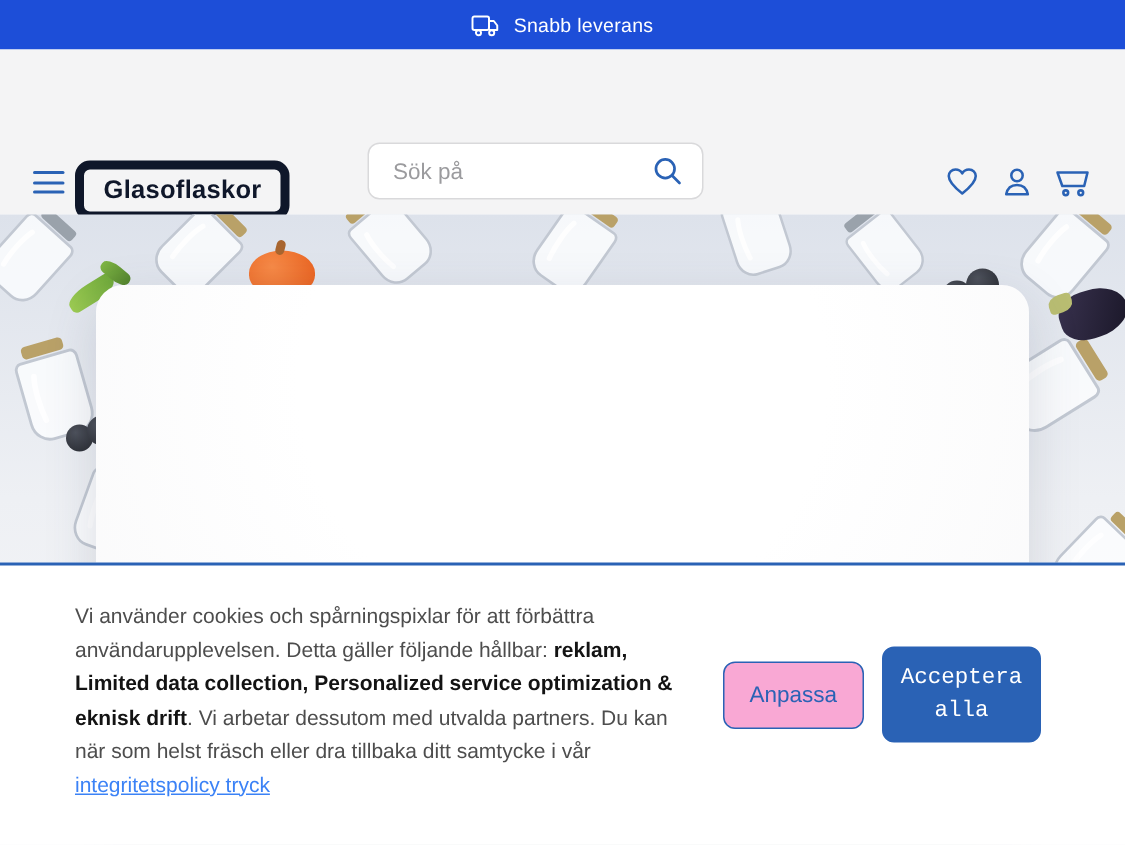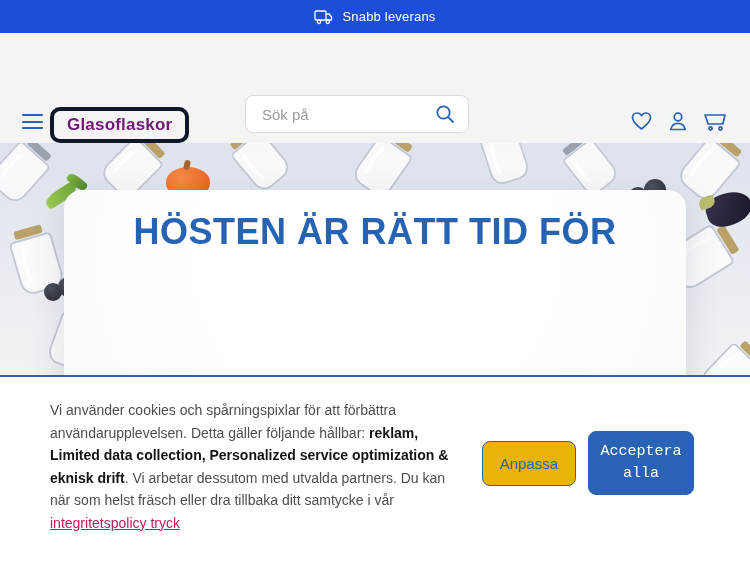--- a/index.html
+++ b/index.html
@@ -19,22 +19,22 @@
     height:110px; background:#f4f4f5; position:relative;
   }
   .hamburger {
     position:absolute; left:22px; top:81px; width:21px; height:15px;
     background:none; border:none; cursor:pointer;
     display:flex; flex-direction:column; justify-content:space-between;
   }
   .hamburger span { display:block; height:2px; background:#2a62b5; border-radius:2px; }
   .logo {
     position:absolute; left:50px; top:74px;
-    border:4px solid #0f172a; border-radius:10px; padding:4px 13px;
-    color:#701a75; font-weight:bold; font-size:17px; letter-spacing:.2px;
+    border:6px solid #0f172a; border-radius:10px; padding:4px 13px;
+    color:#0f172a; font-weight:bold; font-size:17px; letter-spacing:.2px;
     background:transparent; cursor:pointer;
   }
   .search { position:absolute; left:245px; top:62px; width:224px; height:38px; }
   .search input {
     width:100%; height:100%; border:1px solid #d9d9db; border-radius:8px;
     background:#ffffff; padding:0 44px 0 16px; font-size:15px; color:#333;
     font-family:"Liberation Sans", sans-serif; outline:none;
   }
   .search input::placeholder { color:#9b9b9e; }
   .search .search-icon { position:absolute; right:12px; top:7px; cursor:pointer; }
@@ -101,27 +101,27 @@
   .cookie {
     position:absolute; left:0; bottom:0; width:750px; height:188px;
     background:#ffffff; border-top:2px solid #2a62b5; z-index:5;
     display:flex; align-items:stretch;
   }
   .cookie-text {
     width:412px; margin:22px 0 0 50px; font-size:14px; line-height:22.5px;
     color:#4d4d4d;
   }
   .cookie-text b { color:#131313; }
-  .cookie-text a { color:#be185d; text-decoration:underline; cursor:pointer; }
+  .cookie-text a { color:#3b82f6; text-decoration:underline; cursor:pointer; }
   .cookie-buttons {
     margin-left:auto; margin-right:56px; align-self:center;
     display:flex; align-items:center; gap:12px; margin-top:-14px;
   }
   .btn-outline {
-    background:#eab308; border:1px solid #2a62b5; color:#2a62b5;
+    background:#f9a8d4; border:1px solid #2a62b5; color:#2a62b5;
     border-radius:8px; padding:13px 17px; font-size:15px; cursor:pointer;
     font-family:"Liberation Sans", sans-serif;
   }
   .btn-solid {
     background:#2a62b5; border:1px solid #2a62b5; color:#ffffff;
     border-radius:8px; width:106px; padding:9px 10px; font-size:15px;
     line-height:22px; cursor:pointer; font-family:Liberation Mono, monospace;
   }
 </style>
 </head>
@@ -267,21 +267,20 @@
     <i style="left:30px; top:12px; width:20px; height:20px;"></i>
   </span>
   <span class="berries" style="left:44px; top:134px; width:48px; height:34px;">
     <i style="left:0; top:6px; width:18px; height:18px;"></i>
     <i style="left:14px; top:0; width:20px; height:20px;"></i>
     <i style="left:27px; top:10px; width:18px; height:18px;"></i>
   </span>
 
   <div class="hero-card">
     <h1>
-      <span>HÖSTEN ÄR RÄTT TID FÖR</span>
     </h1>
   </div>
 </section>
 
 <div class="cookie">
   <p class="cookie-text"><span>Vi använder cookies och spårningspixlar för att förbättra användarupplevelsen. Detta gäller följande hållbar: </span><b>reklam, Limited data collection, Personalized service optimization &amp; eknisk drift</b><span>. Vi arbetar dessutom med utvalda partners. Du kan när som helst fräsch eller dra tillbaka ditt samtycke i vår </span><a>integritetspolicy tryck</a></p>
   <div class="cookie-buttons">
     <button class="btn-outline">Anpassa</button>
     <button class="btn-solid">Acceptera alla</button>
   </div>

